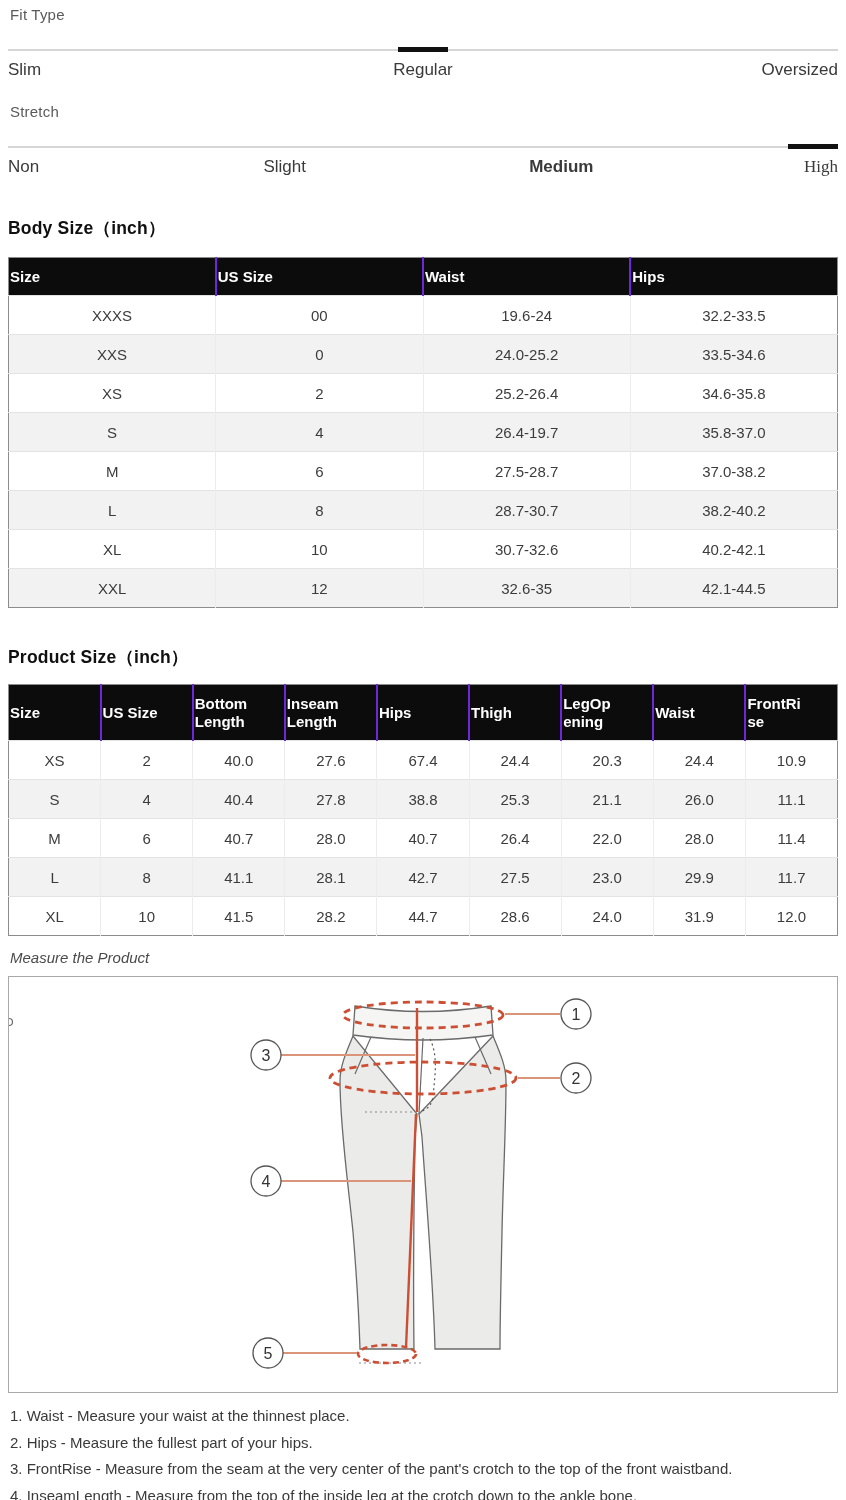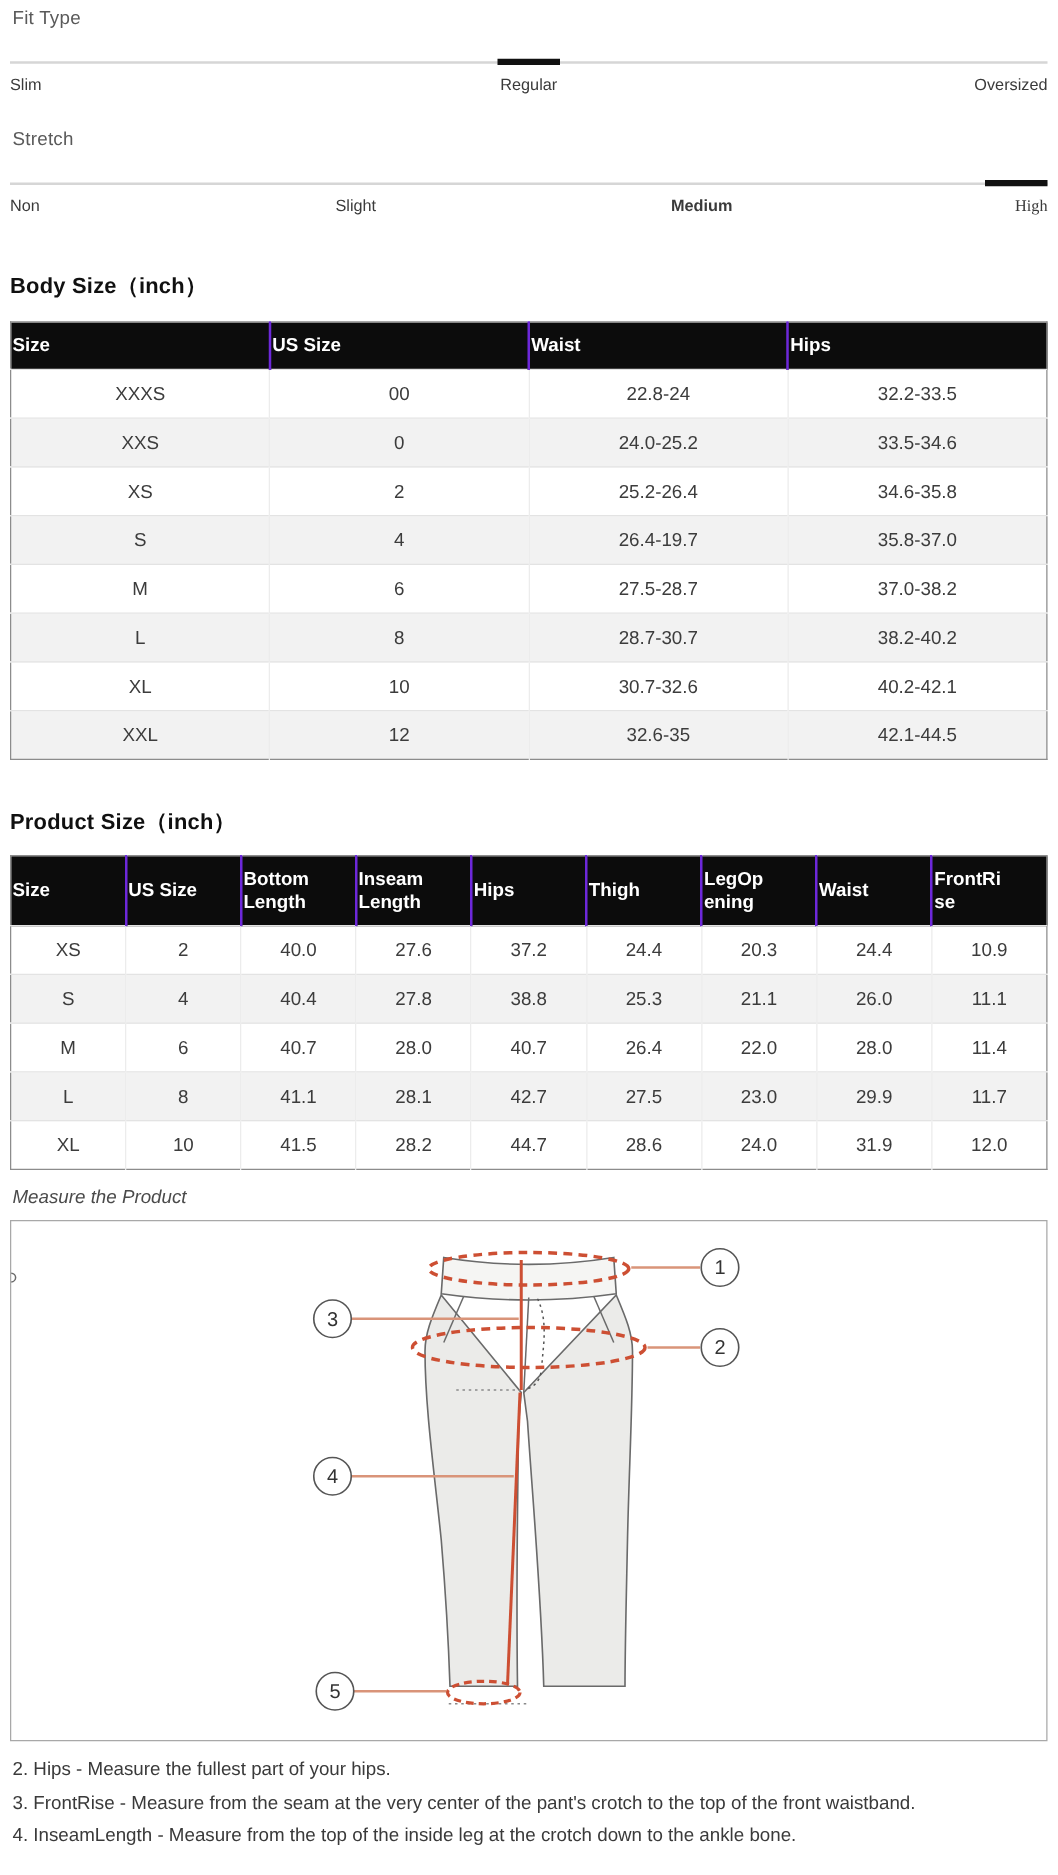--- a/index.html
+++ b/index.html
@@ -12,21 +12,21 @@
   }
   .page { padding:4px 8px 10px; }
 
   
   .attr-section { margin-bottom:22px; }
   .attr-label { font-size:15px; color:#5a5a5a; padding:2px 2px 12px; letter-spacing:.2px; }
   .scale { position:relative; height:2px; background:#d6d6d6; margin:14px 0 9px; }
   .scale-marker {
     position:absolute; top:-2px; height:5px; width:50px; background:#111;
   }
-  .scale-labels { position:relative; height:19px; font-size:13px; color:#3a3a3a; }
+  .scale-labels { position:relative; height:19px; font-size:17px; color:#3a3a3a; }
   .scale-labels span { position:absolute; top:0; white-space:nowrap; transform:translateX(-50%); }
 
   
   .section-title {
     font-size:17.5px; font-weight:600; color:#101010; letter-spacing:.2px;
     margin:40px 0 0; padding:0 0 17px;
   }
   .section-title.second { margin-top:37px; padding-bottom:15px; }
 
   
@@ -92,21 +92,21 @@
           <th>Size</th>
           <th>US Size</th>
           <th>Waist</th>
           <th>Hips</th>
         </tr>
       </thead>
       <tbody>
         <tr>
           <td>XXXS</td>
           <td>00</td>
-          <td>22.8-24</td>
+          <td>19.6-24</td>
           <td>32.2-33.5</td>
         </tr>
         <tr>
           <td>XXS</td>
           <td>0</td>
           <td>24.0-25.2</td>
           <td>33.5-34.6</td>
         </tr>
         <tr>
           <td>XS</td>
@@ -165,21 +165,21 @@
           <th>FrontRi
 se</th>
         </tr>
       </thead>
       <tbody>
         <tr>
           <td>XS</td>
           <td>2</td>
           <td>40.0</td>
           <td>27.6</td>
-          <td>37.2</td>
+          <td>67.4</td>
           <td>24.4</td>
           <td>20.3</td>
           <td>24.4</td>
           <td>10.9</td>
         </tr>
         <tr>
           <td>S</td>
           <td>4</td>
           <td>40.4</td>
           <td>27.8</td>
@@ -290,18 +290,19 @@
         </g>
         <g>
           <circle cx="259" cy="376" r="15" fill="#fff" stroke="#555" stroke-width="1.3"></circle>
           <text x="259" y="381.5">5</text>
         </g>
       </g>
     </svg>
   </div>
 
   <ul class="notes">
+      <li>1. Waist - Measure your waist at the thinnest place.</li>
       <li>2. Hips - Measure the fullest part of your hips.</li>
       <li>3. FrontRise - Measure from the seam at the very center of the pant's crotch to the top of the front waistband.</li>
       <li>4. InseamLength - Measure from the top of the inside leg at the crotch down to the ankle bone.</li>
     </ul>
 
 </div>
 
 </body></html>

